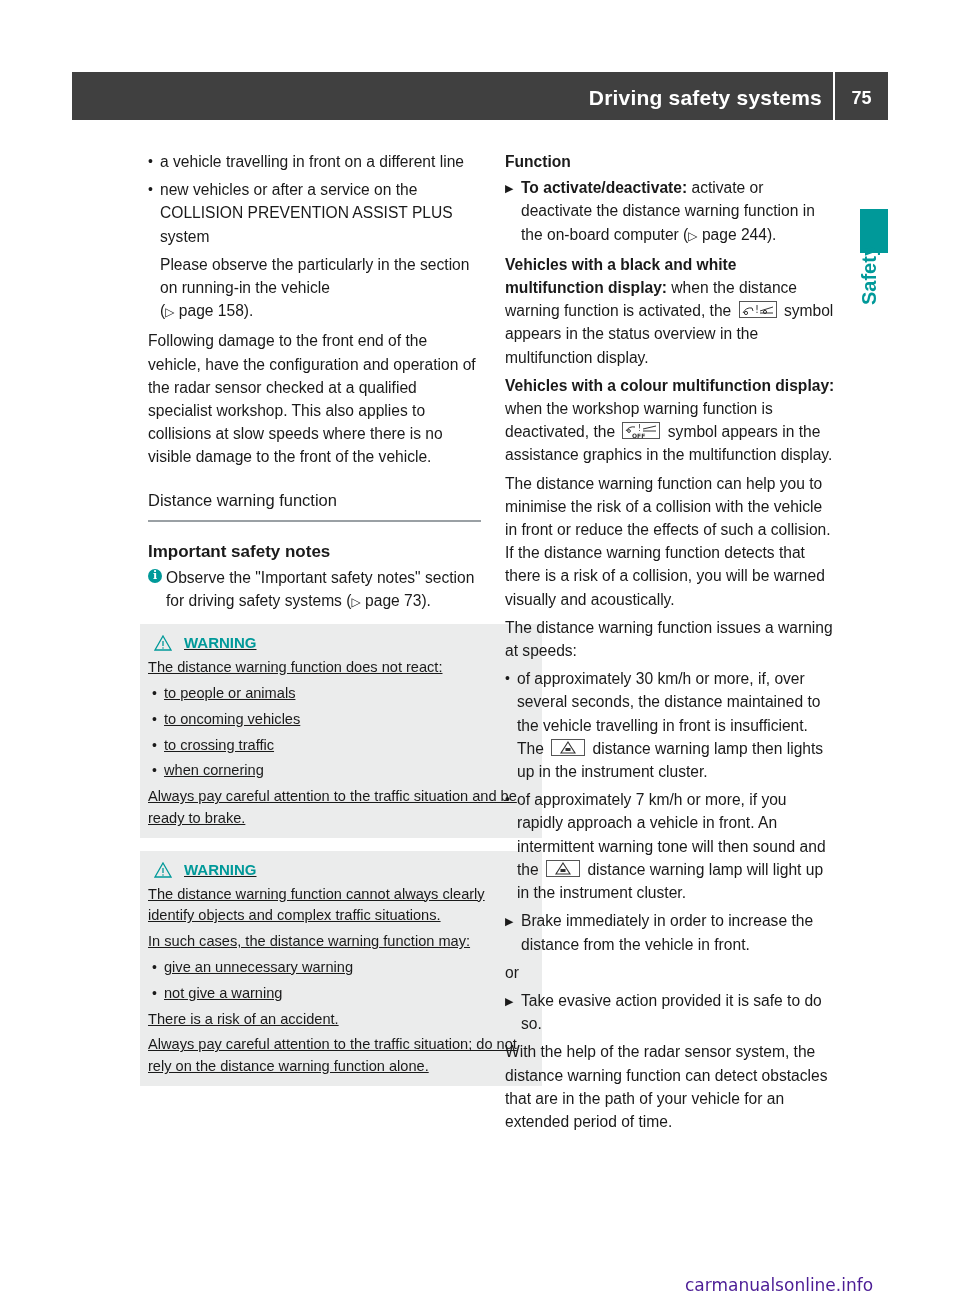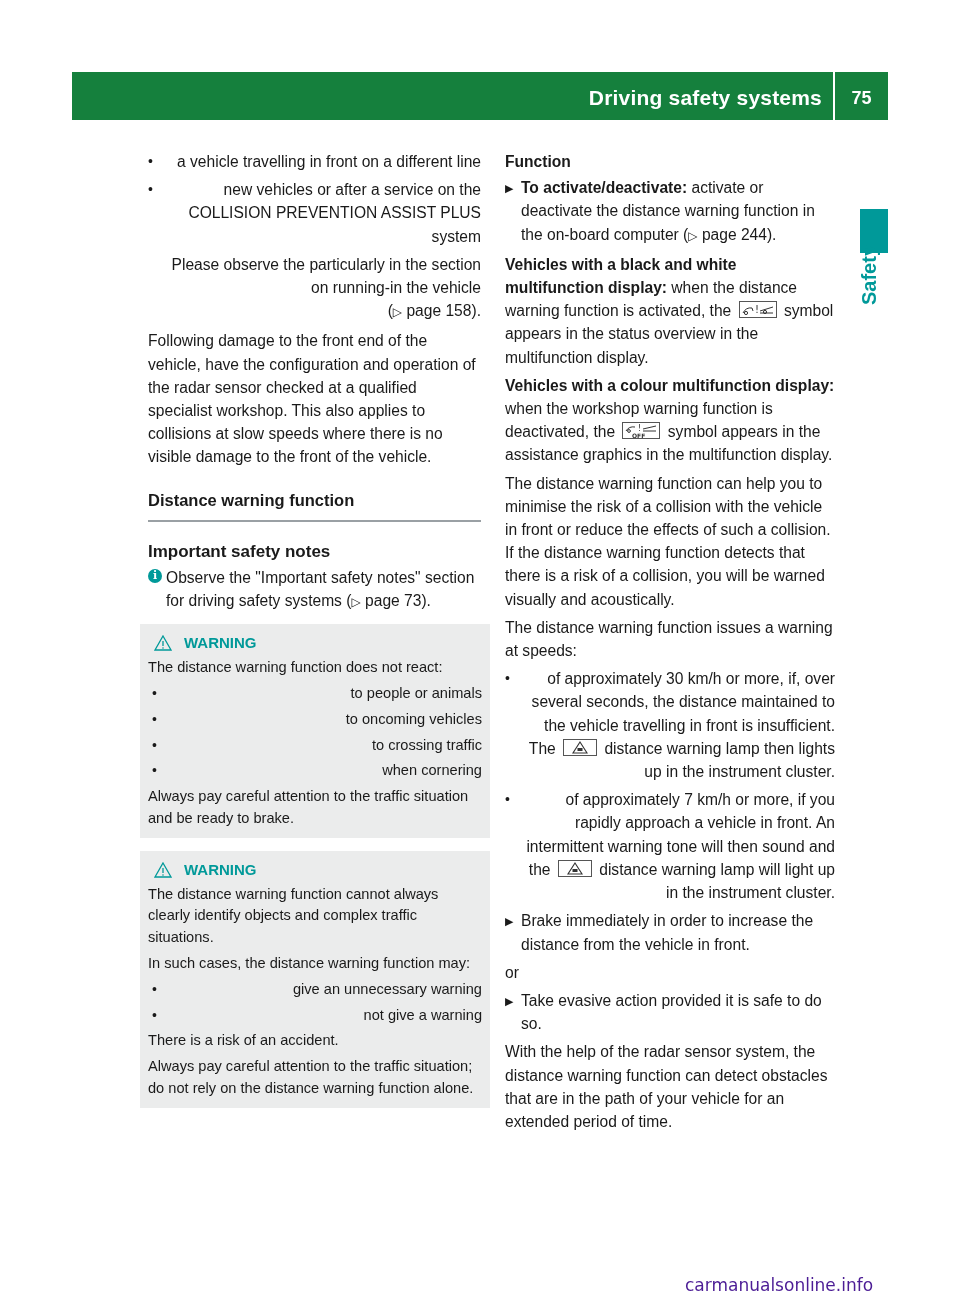--- a/index.html
+++ b/index.html
@@ -1,42 +1,42 @@
 <!DOCTYPE html>
 <html><head>
 <meta charset="utf-8">
 <style>
   html, body { margin:0; padding:0; background:#ffffff; }
   body { width:960px; height:1302px; position:relative; overflow:hidden;
          font-family:"Liberation Sans", "DejaVu Sans", sans-serif; color:#1a1a1a; }
-  .header { position:absolute; left:72px; top:72px; width:816px; height:48px; background:#15803d; }
+  .header { position:absolute; left:72px; top:72px; width:816px; height:48px; background:#404040; }
   .header .title { position:absolute; right:66px; top:0; height:48px; line-height:52px;
                    color:#fff; font-weight:bold; font-size:21px; letter-spacing:0.2px; }
   .header .divider { position:absolute; left:761px; top:0; width:2px; height:48px; background:#fff; }
   .header .pagenum { position:absolute; left:763px; top:0; width:53px; height:48px; line-height:52px;
                      text-align:center; color:#fff; font-weight:bold; font-size:18px; }
   .side-square { position:absolute; left:860px; top:209px; width:28px; height:44px; background:#009999; }
   .side-label { position:absolute; left:858px; top:305px; transform-origin:left top; transform:rotate(-90deg);
                 color:#009999; font-weight:bold; font-size:20px; white-space:nowrap; }
 
   .col { position:absolute; font-size:15.6px; line-height:23.2px; }
   .col.left { left:148px; top:150px; width:333px; }
   .col.right { left:505px; top:150px; width:330px; }
   p { margin:0 0 5px 0; }
-  .bul { position:relative; padding-left:12px; margin:0 0 5px 0;text-align:right; }
+  .bul { position:relative; padding-left:12px; margin:0 0 5px 0; }
   .bul::before { content:"•"; position:absolute; left:0; top:0; font-size:14px; }
   .arrow { position:relative; padding-left:16px; margin:0 0 5px 0; }
   .arrow::before { content:"\25B6"; position:absolute; left:0; top:1px; font-size:11px; }
   .bold { font-weight:bold; }
-  .h2 { font-weight:bold; font-size:16.5px; margin:20px 0 0 0; padding-bottom:8px; border-bottom:2px solid #9aa0a4; }
+  .h2 { font-weight:normal; font-size:16.5px; margin:20px 0 0 0; padding-bottom:8px; border-bottom:2px solid #9aa0a4; }
   .h3 { font-weight:bold; font-size:17px; margin:18px 0 3px 0; }
   .info { position:relative; padding-left:18px; margin:0 0 10px 0; }
   .info .i-icon { position:absolute; left:0; top:3px; width:14px; height:14px; border-radius:50%;
                   background:#009999; color:#fff; font-size:11px; line-height:14px; text-align:center; font-weight:bold; font-family:"DejaVu Serif", serif; }
-  .warnbox { background:#ebecec; margin-left:-8px; width:350px; padding:8px 8px 8px 8px; font-size:14.6px; line-height:21.8px; box-sizing:border-box; }
+  .warnbox { background:#ebecec; margin-left:-8px; width:402px; padding:8px 8px 8px 8px; font-size:14.6px; line-height:21.8px; box-sizing:border-box;text-decoration:underline; }
   .warnbox p, .warnbox .bul { margin-bottom:4px; }
   .warnbox .bul { margin-left:4px; }
   .warnhead { color:#009999; font-weight:bold; font-size:15px; margin-bottom:3px; display:flex; align-items:center; }
   .warnhead svg { margin:0 12px 0 6px; }
   .ref { font-size:12px; }
   .sym { display:inline-block; border:1px solid #555; height:15px; vertical-align:-2px; margin:0 3px; position:relative; }
   .sym.car { width:36px; }
   .sym.lamp { width:32px; }
   .sym svg { position:absolute; left:0; top:0; }
   .watermark { position:absolute; left:685px; top:1275px; color:#4c1d95; font-size:17px; font-family:"DejaVu Sans", sans-serif; }

